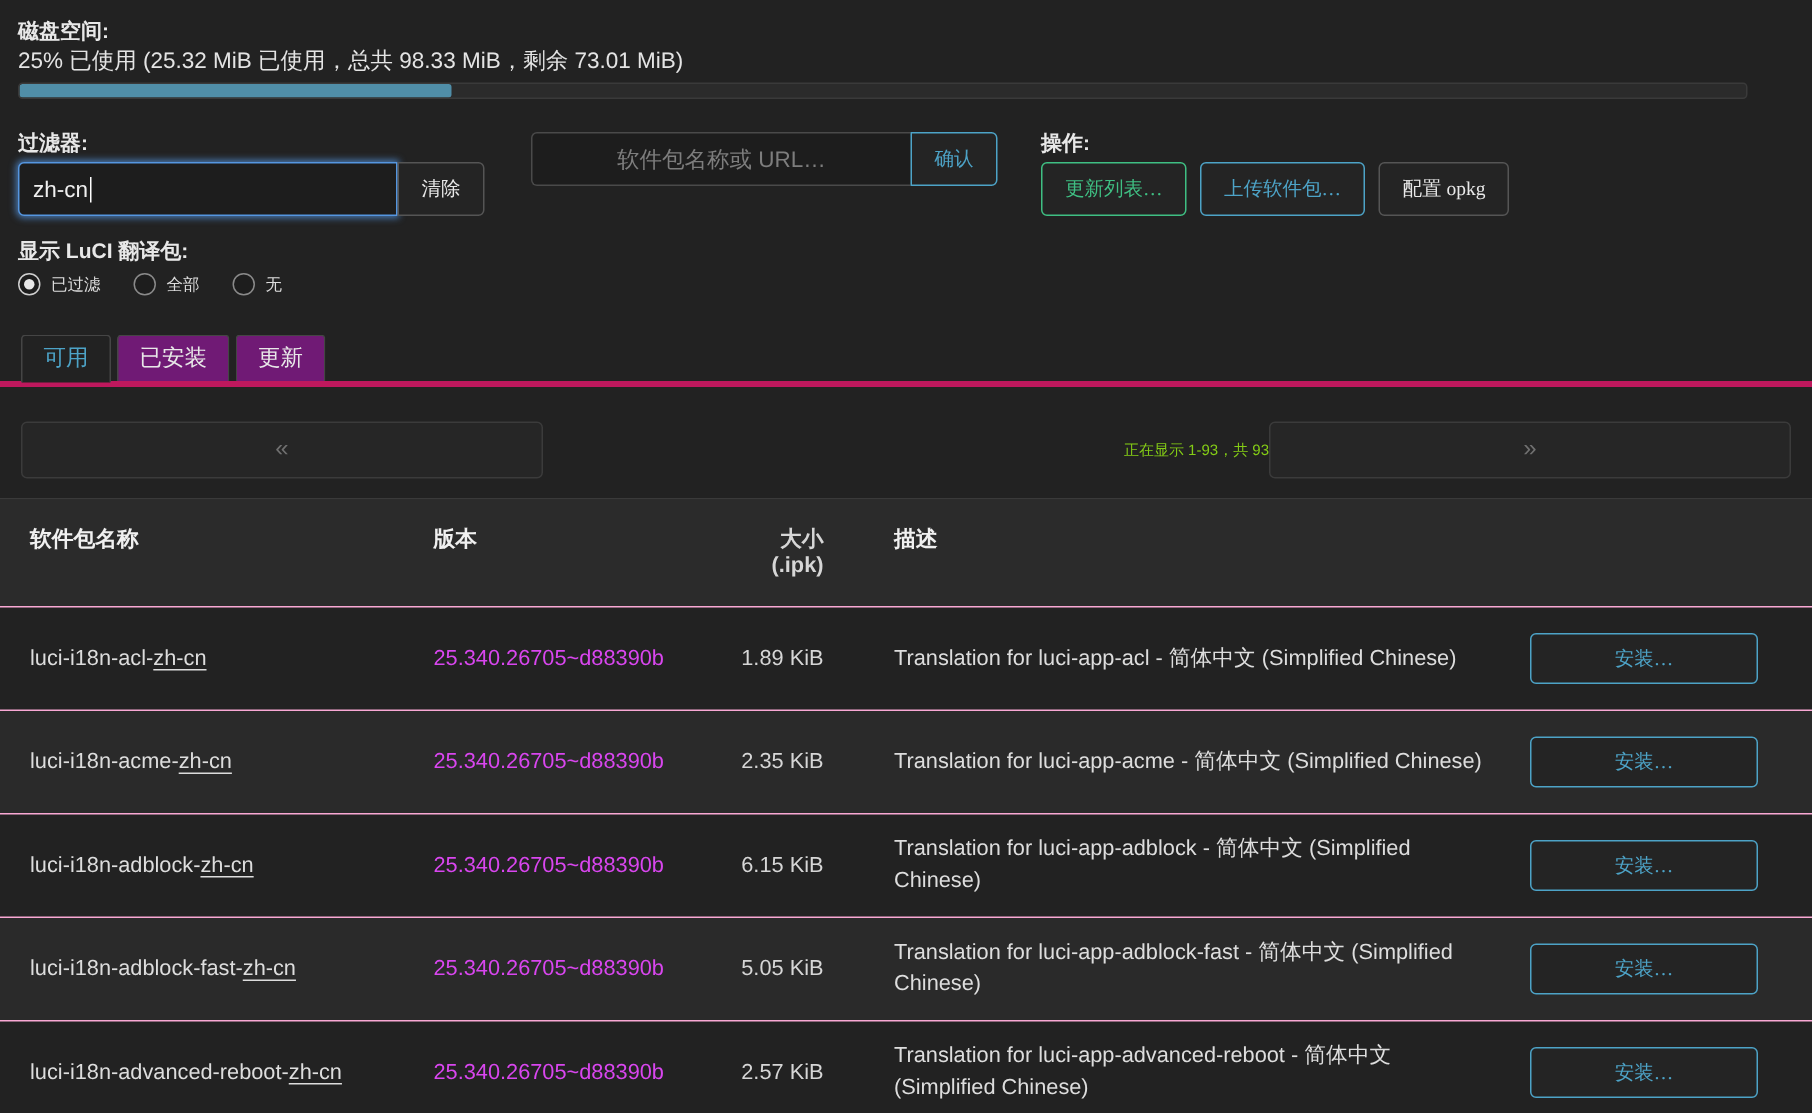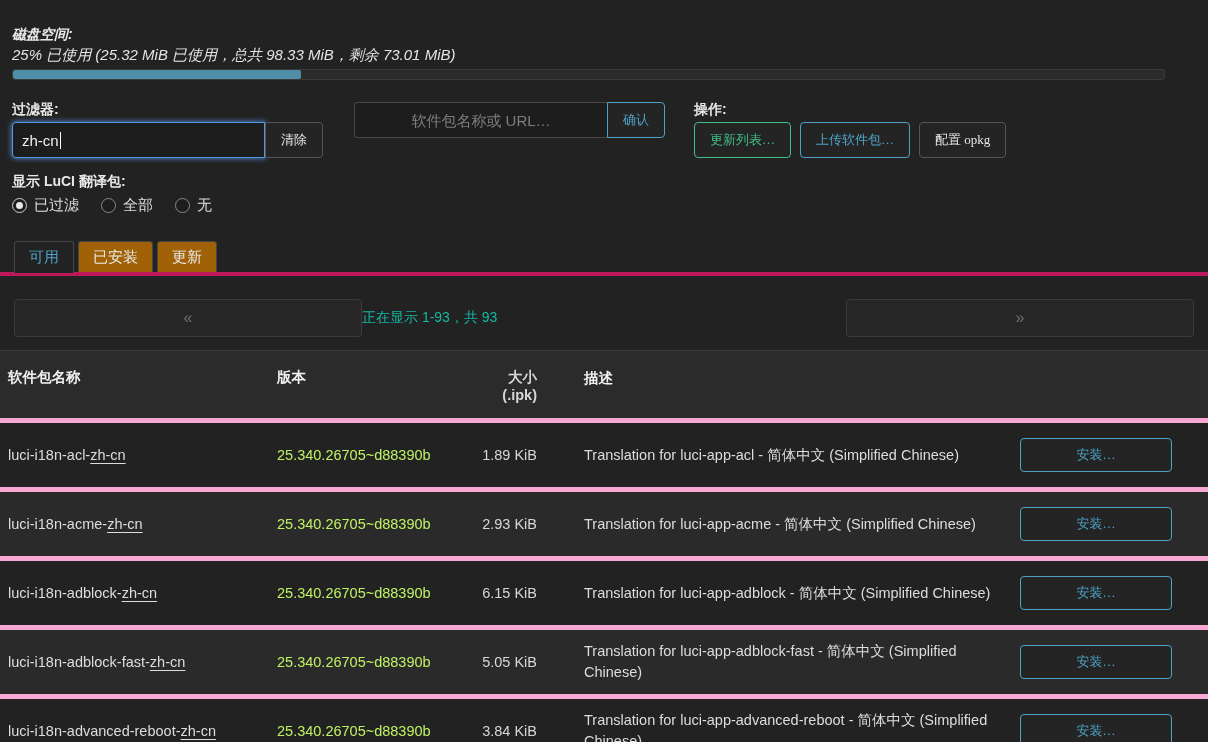--- a/index.html
+++ b/index.html
@@ -5,21 +5,21 @@
   html,body{margin:0;padding:0;}
   body{
     width:1208px;height:742px;overflow:hidden;
     background:#222;color:#ddd;
     font-family:"Liberation Sans","DejaVu Sans",sans-serif;
     font-size:14px;
   }
   .pad{margin-left:12px;}
   .section-label{font-weight:600;color:#e8e8e8;line-height:20px;}
   
-  .disk{padding-top:24px;font-style:italic;}
+  .disk{padding-top:10px;}
   .disk-usage{line-height:22px;font-size:15px;color:#e4e4e4;}
   .progress{width:1151px;height:9px;margin-top:3px;background:#2b2b2b;
     border:1px solid #3a3a3a;border-radius:3px;overflow:hidden;}
   .progress-fill{height:100%;background:var(--progress-fill);border-radius:2px;}
   
   .controls{display:flex;margin-top:19px;}
   .cgroup{display:flex;flex-direction:column;}
   .cgroup .row{display:flex;margin-top:3px;}
   .g1{margin-left:12px;width:311px;margin-right:31px;}
   .g2{width:311px;margin-right:29px;}
@@ -41,61 +41,61 @@
     box-sizing:border-box;height:36px;background:#242424;border:1px solid #555;
     border-radius:4px;color:#e8e8e8;font-size:13px;font-family:Liberation Serif, serif;
     padding:0 15px;cursor:pointer;line-height:34px;text-align:center;
   }
   .btn.joined{border-radius:0 4px 4px 0;}
   .btn.cyan{border-color:var(--accent-cyan);color:var(--accent-cyan);}
   .btn.green{border-color:var(--accent-green);color:var(--accent-green);}
   .g3 .row .btn{margin-right:9px;}
   
   .radios{margin-top:13px;}
-  .radio-row{display:flex;align-items:center;margin-top:5px;font-size:15px;}
+  .radio-row{display:flex;align-items:center;margin-top:5px;font-size:11px;}
   .radio{display:flex;align-items:center;margin-right:22px;cursor:pointer;}
   .radio-dot{
     width:13px;height:13px;border-radius:50%;border:1px solid #8a8a8a;
     margin-right:7px;background:#1d1d1d;position:relative;flex:none;
   }
   .radio.checked .radio-dot{border-color:#cfcfcf;}
   .radio.checked .radio-dot::after{
     content:"";position:absolute;left:3px;top:3px;width:7px;height:7px;
     border-radius:50%;background:#e8e8e8;
   }
   
   .tabbar{margin-top:25px;display:flex;align-items:flex-end;
     border-bottom:4px solid #be185d;padding-left:14px;height:32px;}
   .tab{
     box-sizing:border-box;height:31px;line-height:29px;padding:0 14px;margin-right:4px;
-    background:#a16207;border:1px solid #454545;border-bottom:none;
+    background:#701a75;border:1px solid #454545;border-bottom:none;
     border-radius:3px 3px 0 0;color:#e8e8e8;font-size:15px;cursor:pointer;
   }
   .tab.active{background:#222;color:var(--accent-cyan);height:32px;margin-bottom:-1px;}
   
   .pager{display:flex;align-items:center;margin:23px 14px 0 14px;}
   .page-btn{
     box-sizing:border-box;width:348px;height:38px;background:#262626;
     border:1px solid #3b3b3b;border-radius:4px;color:#707070;font-size:16px;
     line-height:36px;text-align:center;cursor:pointer;flex:none;
   }
-  .pager-status{flex:1;text-align:left;font-size:14px;color:#14b8a6;}
+  .pager-status{flex:1;text-align:right;font-size:10px;color:#84cc16;}
   
   .table{margin-top:13px;border-top:1px solid #3a3a3a;}
   .trow{
     display:grid;grid-template-columns:269px 180px 96px 1fr 188px;
-    padding-left:8px;align-items:center;border-bottom:5px solid #f9a8d4;
+    padding-left:20px;align-items:center;border-bottom:1px solid #f9a8d4;
     min-height:69px;box-sizing:border-box;font-size:14.5px;
   }
   .thead{background:#2b2b2b;min-height:72px;align-items:start;
     padding-top:17px;font-weight:700;color:#f0f0f0;}
   .zebra-b{background:#2a2a2a;}
   .cell{padding-right:10px;}
   .cell.size{text-align:right;padding-right:16px;color:#d6d6d6;}
-  .cell.ver{color:#bef264;}
+  .cell.ver{color:#d946ef;}
   .cell.desc{padding-left:31px;padding-right:24px;line-height:21px;}
   .cell.act{padding-right:0;}
   .match{text-decoration:underline;text-underline-offset:3px;}
   .install{width:152px;height:34px;line-height:32px;padding:0;}
 </style>
 </head>
 <body>
 
 <div class="disk">
   <div class="section-label pad">磁盘空间:</div>
@@ -178,21 +178,21 @@
     <div class="cell"><span>luci-i18n-acl-</span><span class="match">zh-cn</span></div>
     <div class="cell ver">25.340.26705~d88390b</div>
     <div class="cell size">1.89 KiB</div>
     <div class="cell desc">Translation for luci-app-acl - 简体中文 (Simplified Chinese)</div>
     <div class="cell act"><button class="btn cyan install">安装…</button></div>
   </div>
 
   <div class="trow zebra-b">
     <div class="cell"><span>luci-i18n-acme-</span><span class="match">zh-cn</span></div>
     <div class="cell ver">25.340.26705~d88390b</div>
-    <div class="cell size">2.93 KiB</div>
+    <div class="cell size">2.35 KiB</div>
     <div class="cell desc">Translation for luci-app-acme - 简体中文 (Simplified Chinese)</div>
     <div class="cell act"><button class="btn cyan install">安装…</button></div>
   </div>
 
   <div class="trow">
     <div class="cell"><span>luci-i18n-adblock-</span><span class="match">zh-cn</span></div>
     <div class="cell ver">25.340.26705~d88390b</div>
     <div class="cell size">6.15 KiB</div>
     <div class="cell desc">Translation for luci-app-adblock - 简体中文 (Simplified Chinese)</div>
     <div class="cell act"><button class="btn cyan install">安装…</button></div>
@@ -202,18 +202,18 @@
     <div class="cell"><span>luci-i18n-adblock-fast-</span><span class="match">zh-cn</span></div>
     <div class="cell ver">25.340.26705~d88390b</div>
     <div class="cell size">5.05 KiB</div>
     <div class="cell desc">Translation for luci-app-adblock-fast - 简体中文 (Simplified Chinese)</div>
     <div class="cell act"><button class="btn cyan install">安装…</button></div>
   </div>
 
   <div class="trow">
     <div class="cell"><span>luci-i18n-advanced-reboot-</span><span class="match">zh-cn</span></div>
     <div class="cell ver">25.340.26705~d88390b</div>
-    <div class="cell size">3.84 KiB</div>
+    <div class="cell size">2.57 KiB</div>
     <div class="cell desc">Translation for luci-app-advanced-reboot - 简体中文 (Simplified Chinese)</div>
     <div class="cell act"><button class="btn cyan install">安装…</button></div>
   </div>
 
 </div>
 
 </body></html>

